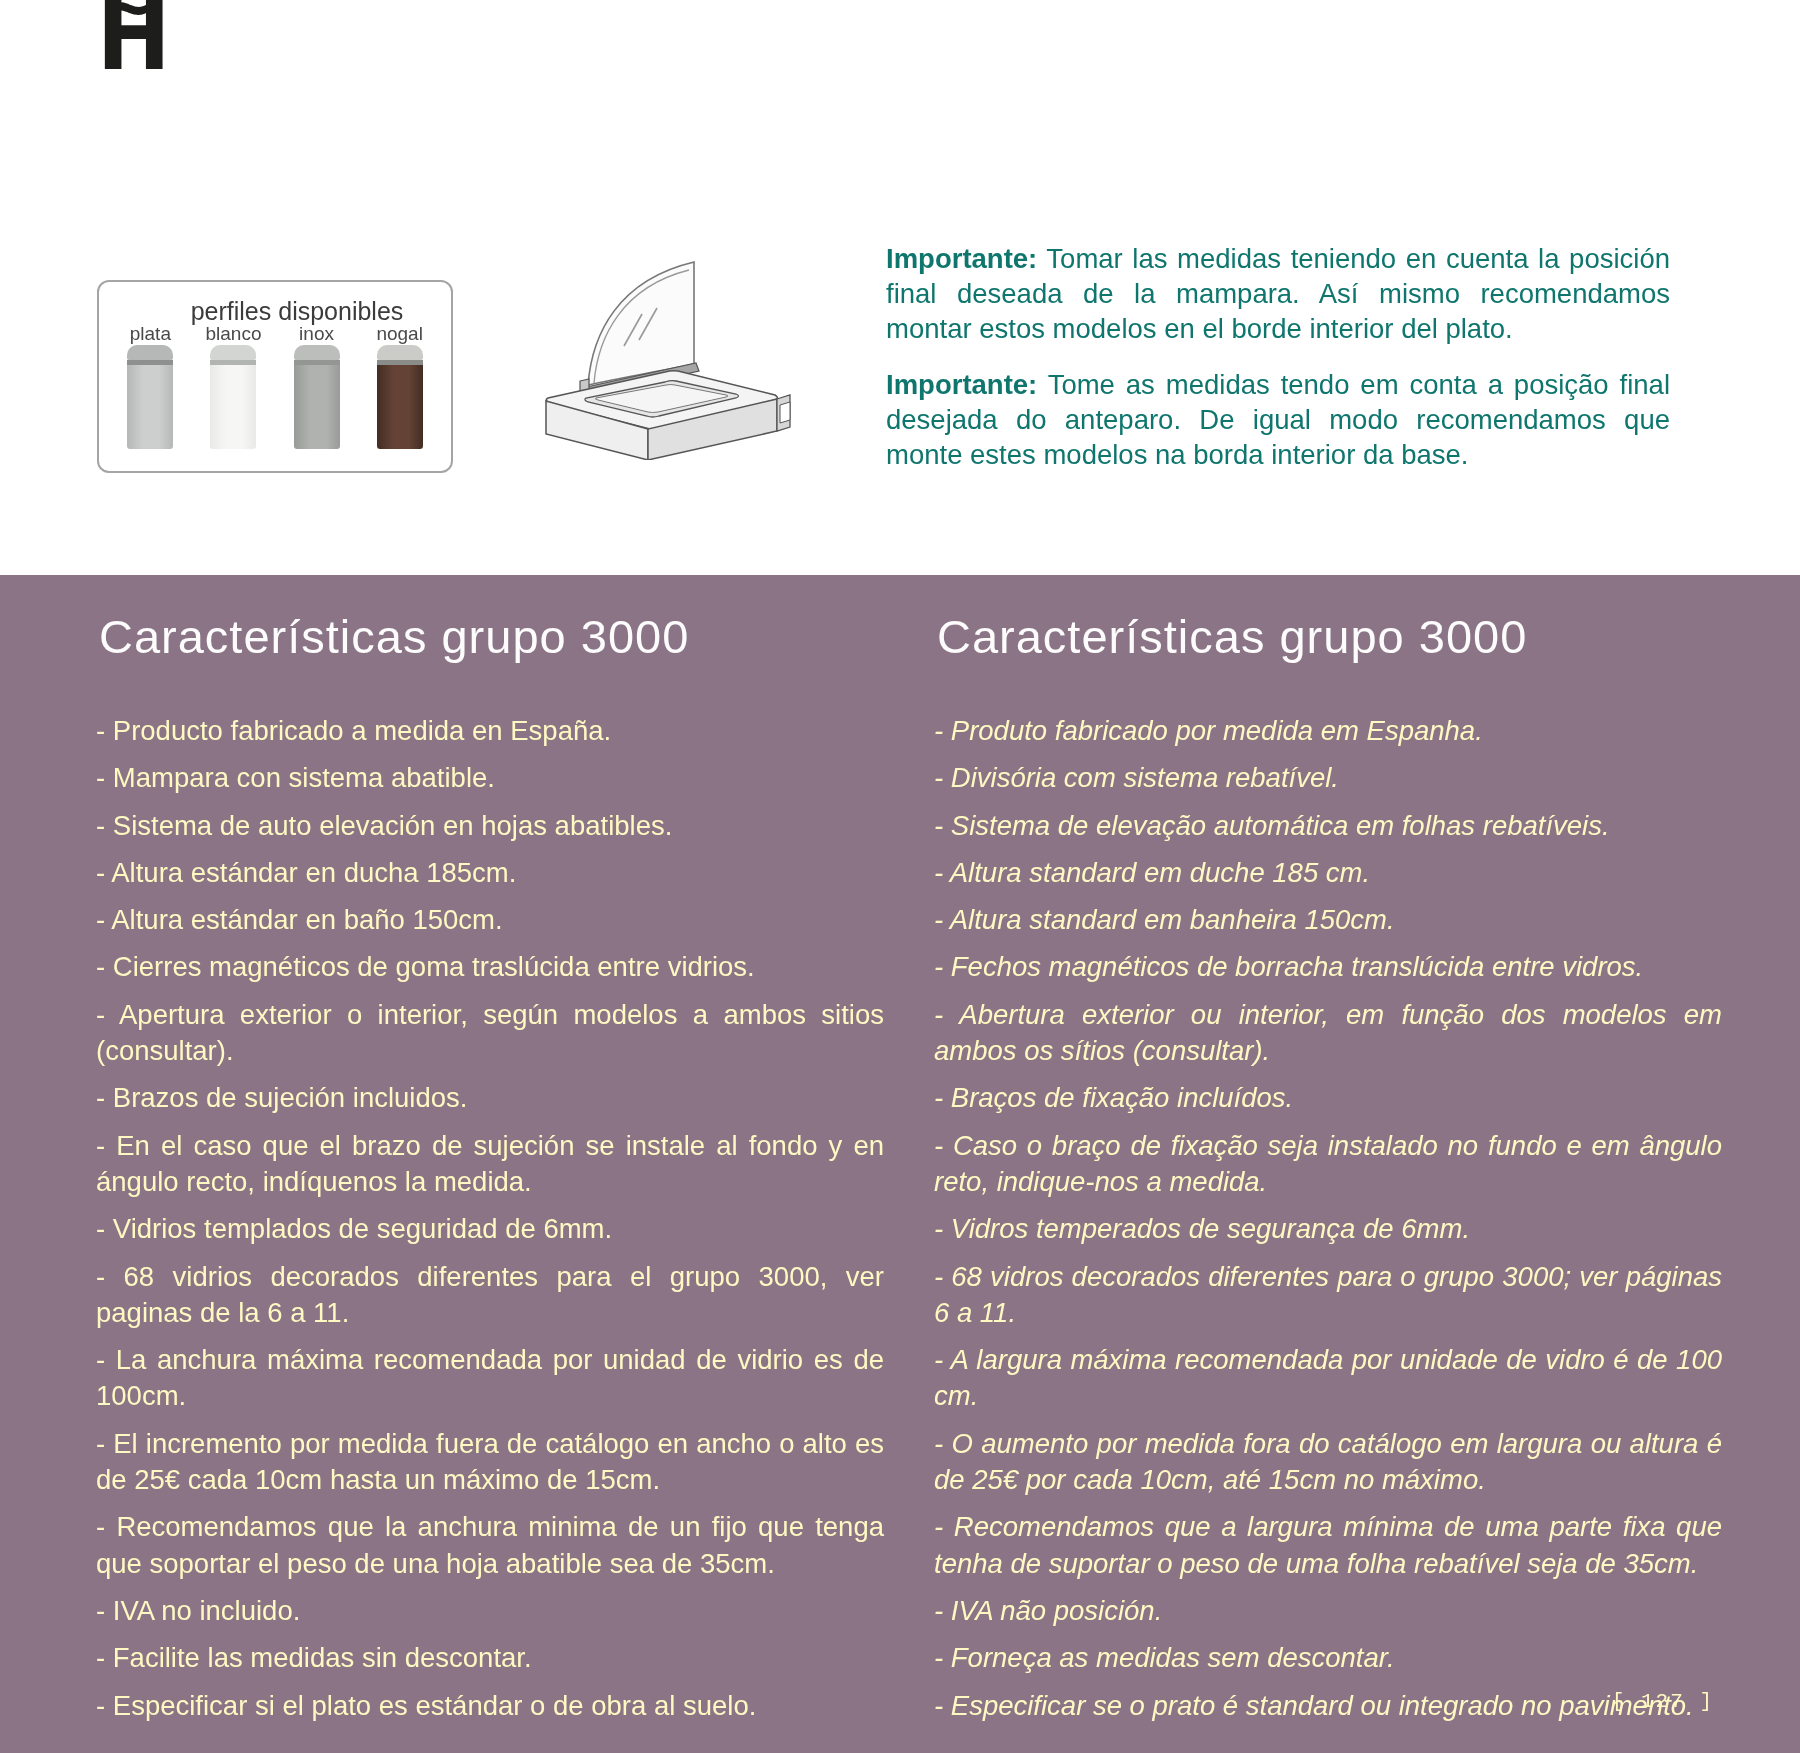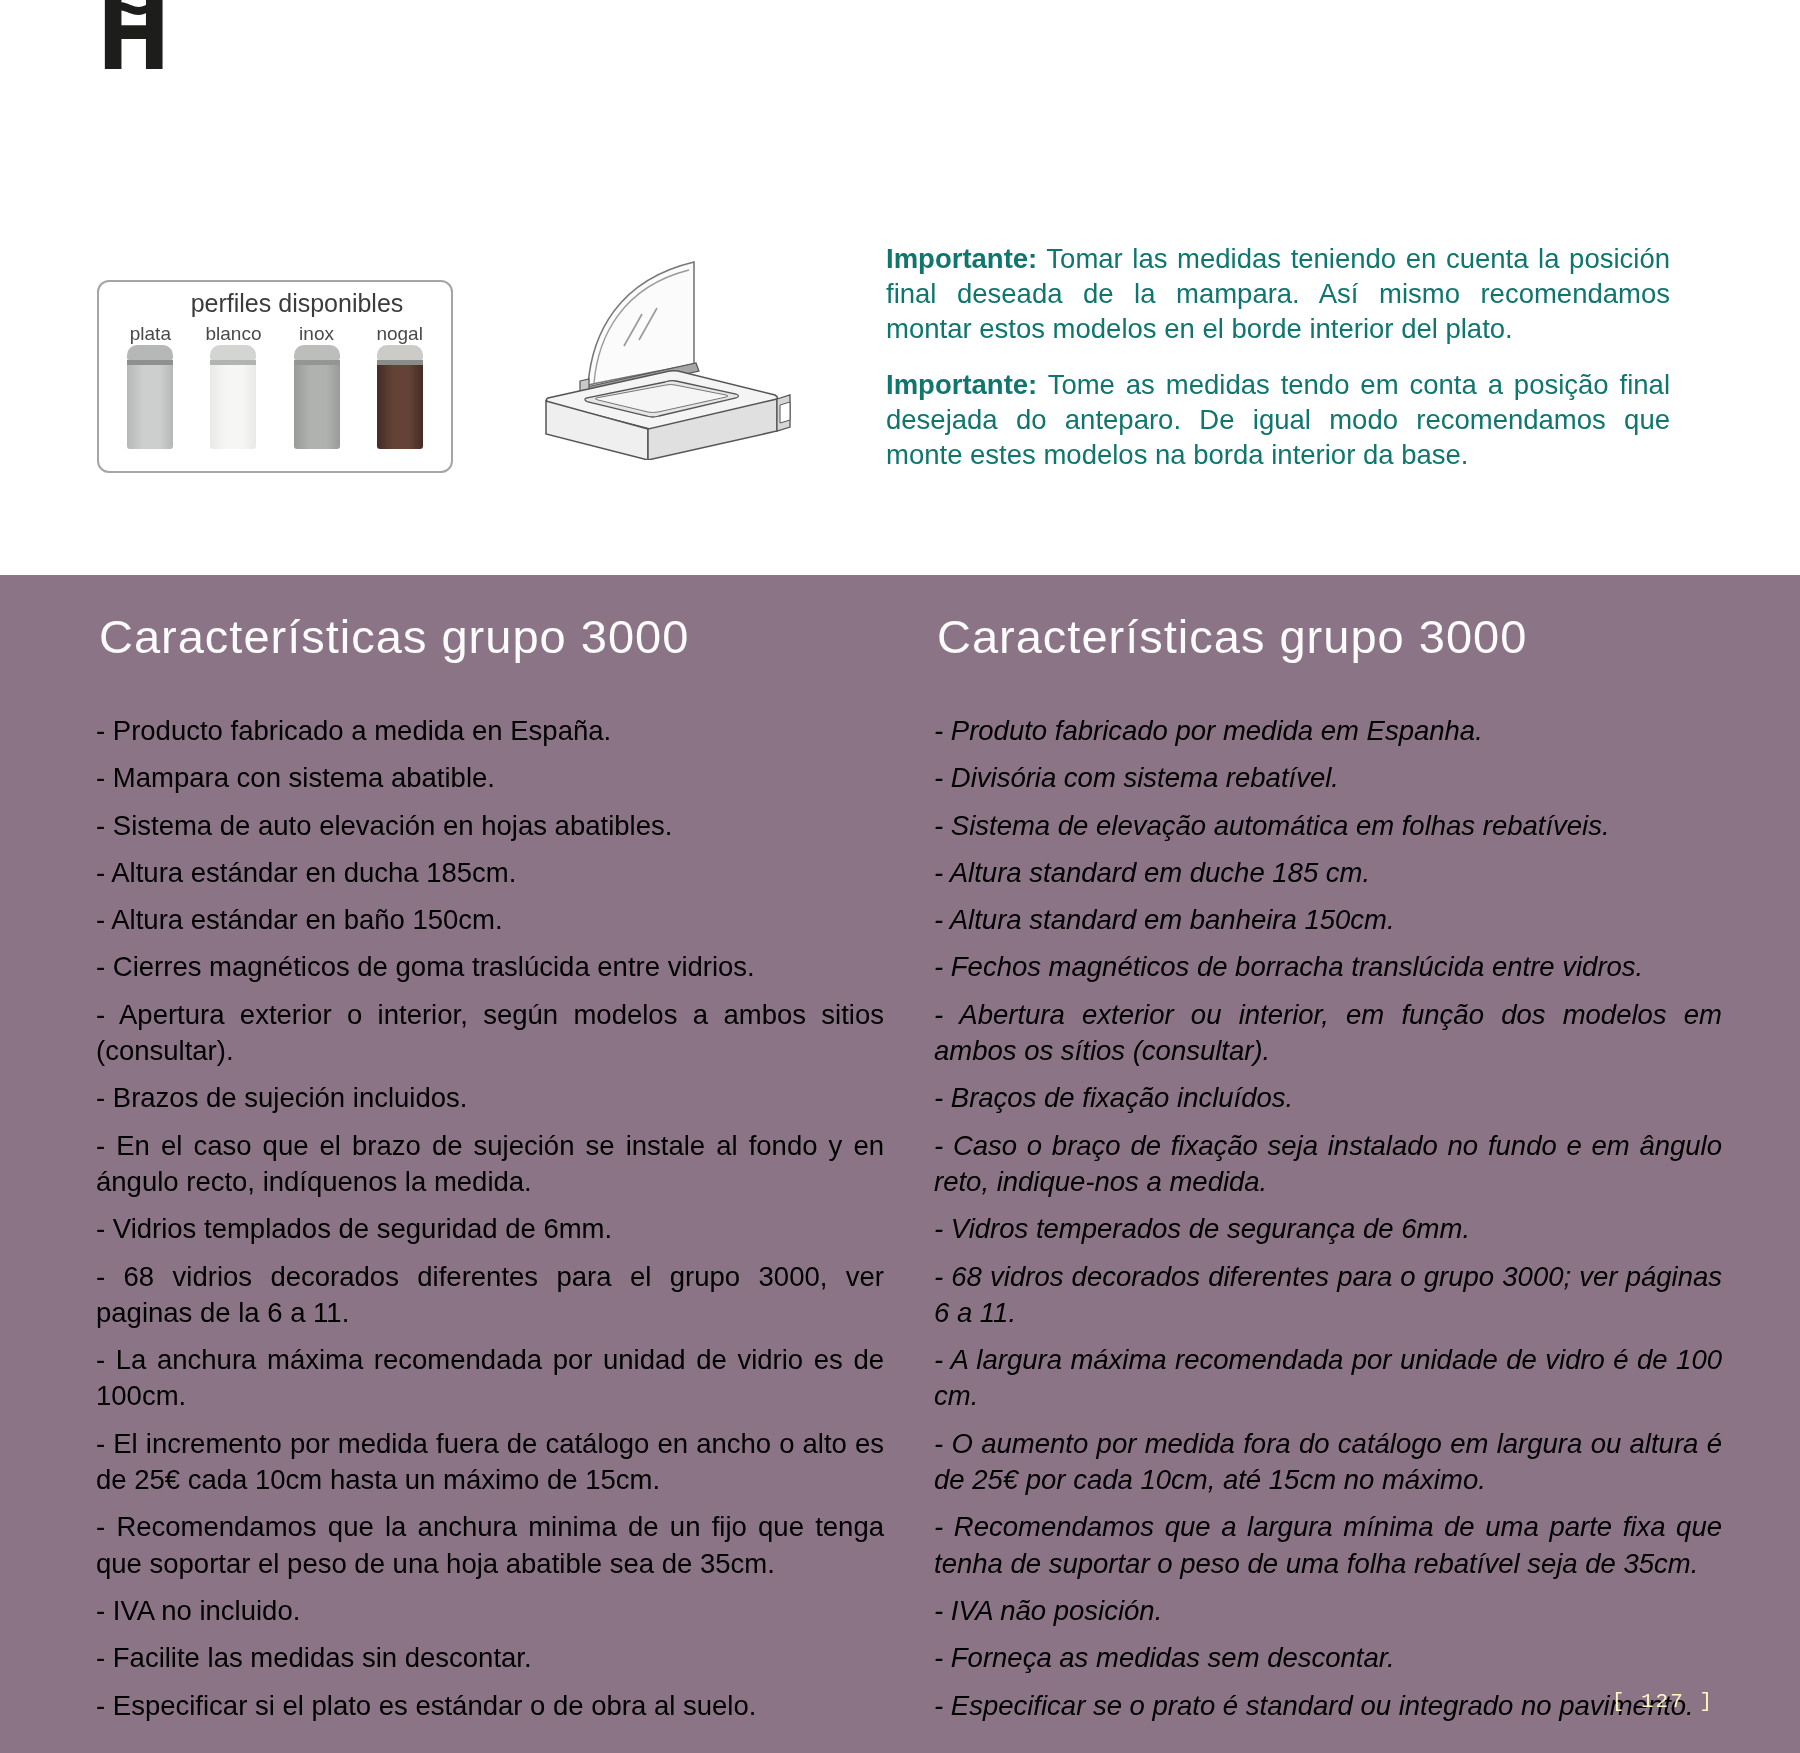--- a/index.html
+++ b/index.html
@@ -12,21 +12,21 @@
   .logo{position:absolute;left:94px;top:0;width:70px;height:95px;color:#1d1d1b;}
   .logo-tilde{position:absolute;top:-30px;left:0;width:100%;text-align:center;
     font-family:"DejaVu Sans",sans-serif;font-size:72px;font-weight:900;line-height:1;}
   .logo-h{position:absolute;top:-12px;left:0;width:100%;text-align:center;
     font-family:"DejaVu Sans",sans-serif;font-size:96px;font-weight:900;line-height:1;
     transform:scaleX(0.92);}
 
   
   .profiles-box{position:absolute;left:97px;top:280px;width:356px;height:193px;
     border:2px solid #a5a5a5;border-radius:12px;background:#ffffff;box-sizing:border-box;}
-  .profiles-title{margin-top:7px;text-align:center;font-size:25px;color:#3b3b3b;padding-left:44px;}
+  .profiles-title{margin-top:15px;text-align:center;font-size:25px;color:#3b3b3b;padding-left:44px;}
   .profiles-grid{position:absolute;left:12px;right:12px;top:42px;bottom:8px;
     display:flex;justify-content:space-between;}
   .profile-col{width:24%;display:flex;flex-direction:column;align-items:center;}
   .profile-label{font-size:19px;color:#4a4a4a;margin-bottom:2px;line-height:1;}
   .profile-bar{width:46px;height:104px;display:flex;flex-direction:column;
     border-radius:3px;overflow:hidden;}
   .profile-cap{height:15px;border-radius:10px 10px 2px 2px;}
   .profile-band{height:5px;}
   .profile-body{flex:1;}
 
@@ -42,21 +42,21 @@
   .purple-section{position:absolute;left:0;top:575px;width:1800px;height:1178px;
     background:#8b7486;color:#f9f5f8;}
   .feat-col{position:absolute;top:0;width:788px;}
   .col-es{left:96px;}
   .col-pt{left:934px;}
   .feat-title{margin:0;position:absolute;top:34px;left:3px;
     font-size:47px;font-weight:300;letter-spacing:1px;color:#fdfcfd;line-height:1.2;
     white-space:nowrap;}
   .feat-list{position:absolute;top:138px;left:0;right:0;}
   .feat-item{font-size:27.5px;line-height:1.32;margin:0 0 11px 0;text-align:justify;
-    color:#000000;}
+    color:#fef9c3;}
   .col-pt .feat-item{font-style:italic;}
 
   .page-number{position:absolute;right:86px;bottom:40px;font-size:21px;
     letter-spacing:2px;color:#fef9c3;font-family:Liberation Mono, monospace;}
 </style>
 </head>
 <body>
 
 <div class="page">
 

